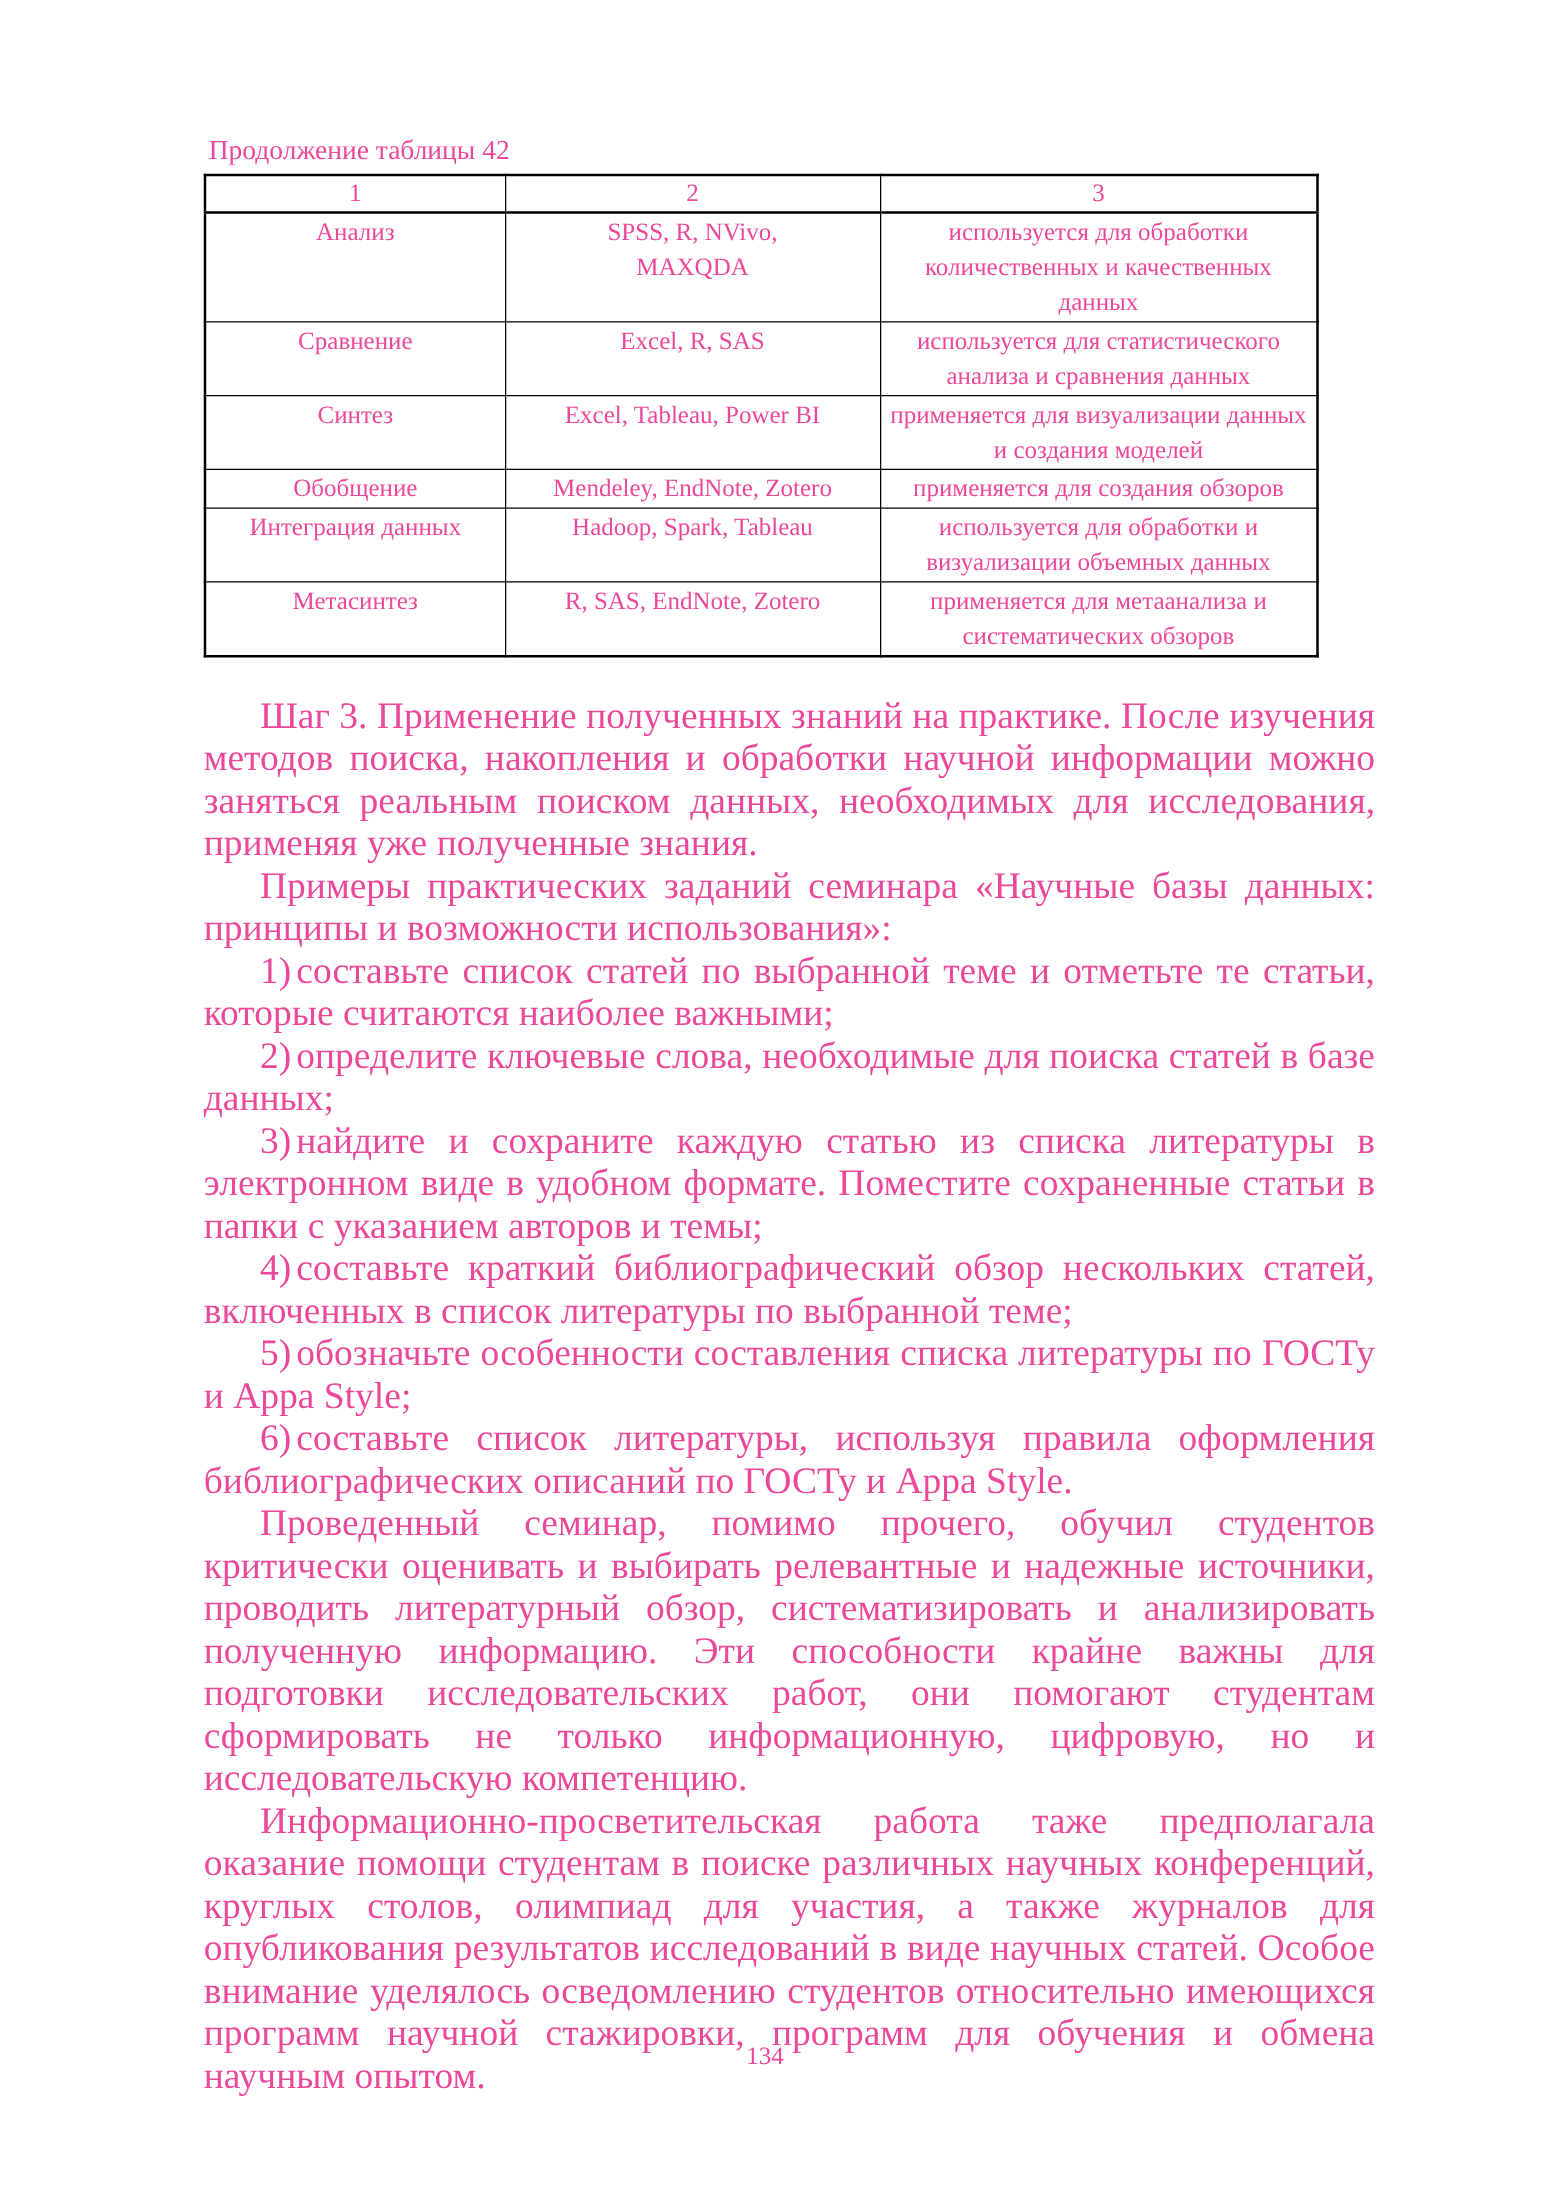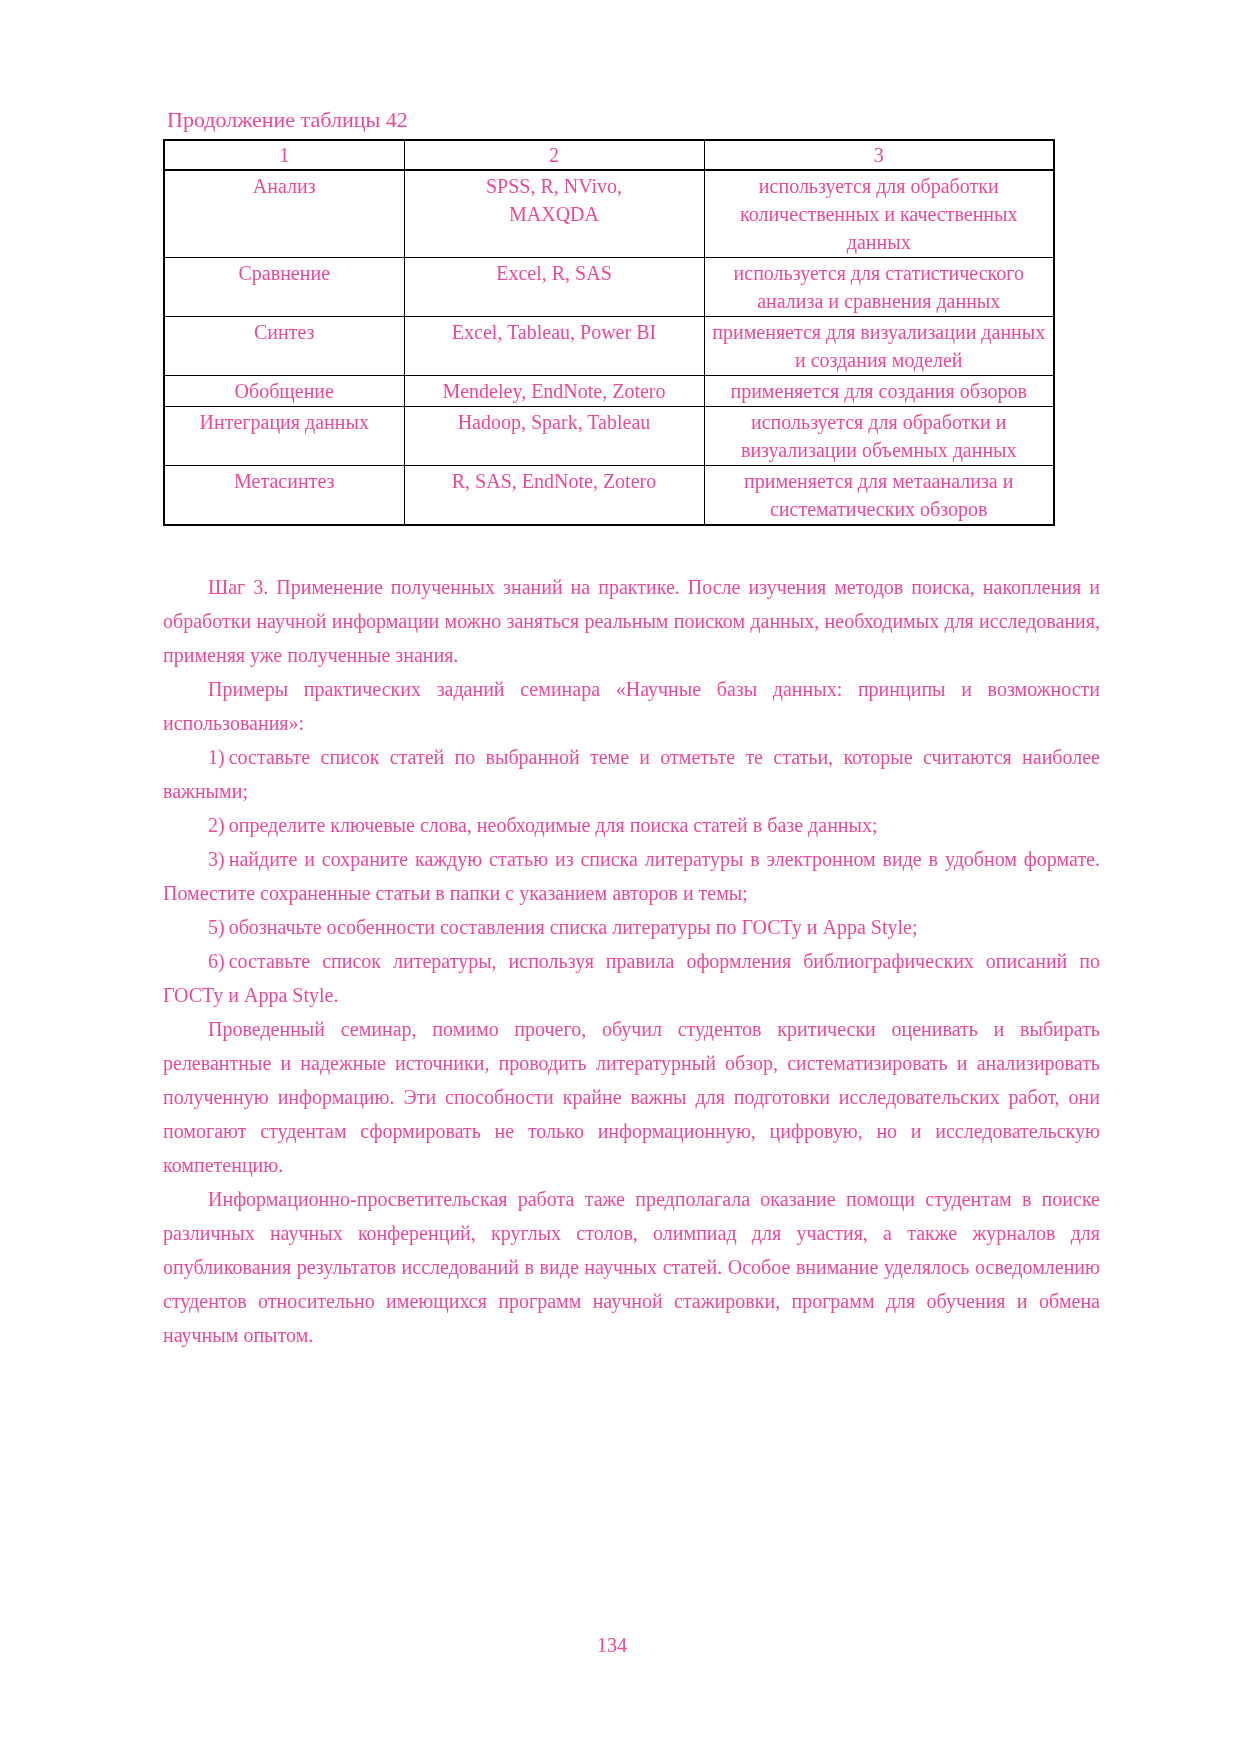--- a/index.html
+++ b/index.html
@@ -51,23 +51,23 @@
     height: 28px;
     padding: 0 5px;
   }
   col.c1 { width: 240px; }
   col.c2 { width: 300px; }
   col.c3 { width: 350px; }
   td.c1 { text-align: center; }
   td.c2 { text-align: center; white-space: pre-line; }
   td.c3 { text-align: justify; }
   .body-text {
-    margin-top: 44px;
+    margin-top: 30px;
     width: 937px;
-    font-size: 20px;
+    font-size: 30px;
     line-height: 34px;
     text-align: justify;
   }
   .body-text p {
     margin: 0;
     text-indent: 45px;
   }
   .list-item .marker {
     margin-right: 4px;
   }
@@ -137,20 +137,21 @@
       </tbody>
     </table>
 
     <div class="body-text">
       <p>Шаг 3. Применение полученных знаний на практике. После изучения методов поиска, накопления и обработки научной информации можно заняться реальным поиском данных, необходимых для исследования, применяя уже полученные знания.</p>
       <p>Примеры практических заданий семинара «Научные базы данных: принципы и возможности использования»:</p>
 
       <p class="list-item"><span class="marker">1)</span><span>составьте список статей по выбранной теме и отметьте те статьи, которые считаются наиболее важными;</span></p>
       <p class="list-item"><span class="marker">2)</span><span>определите ключевые слова, необходимые для поиска статей в базе данных;</span></p>
       <p class="list-item"><span class="marker">3)</span><span>найдите и сохраните каждую статью из списка литературы в электронном виде в удобном формате. Поместите сохраненные статьи в папки с указанием авторов и темы;</span></p>
+      <p class="list-item"><span class="marker">4)</span><span>составьте краткий библиографический обзор нескольких статей, включенных в список литературы по выбранной теме;</span></p>
       <p class="list-item"><span class="marker">5)</span><span>обозначьте особенности составления списка литературы по ГОСТу и Appa Style;</span></p>
       <p class="list-item"><span class="marker">6)</span><span>составьте список литературы, используя правила оформления библиографических описаний по ГОСТу и Appa Style.</span></p>
 
       <p>Проведенный семинар, помимо прочего, обучил студентов критически оценивать и выбирать релевантные и надежные источники, проводить литературный обзор, систематизировать и анализировать полученную информацию. Эти способности крайне важны для подготовки исследовательских работ, они помогают студентам сформировать не только информационную, цифровую, но и исследовательскую компетенцию.</p>
       <p>Информационно-просветительская работа таже предполагала оказание помощи студентам в поиске различных научных конференций, круглых столов, олимпиад для участия, а также журналов для опубликования результатов исследований в виде научных статей. Особое внимание уделялось осведомлению студентов относительно имеющихся программ научной стажировки, программ для обучения и обмена научным опытом.</p>
     </div>
   </div>
 
   <div class="page-number">134</div>
 </div>

